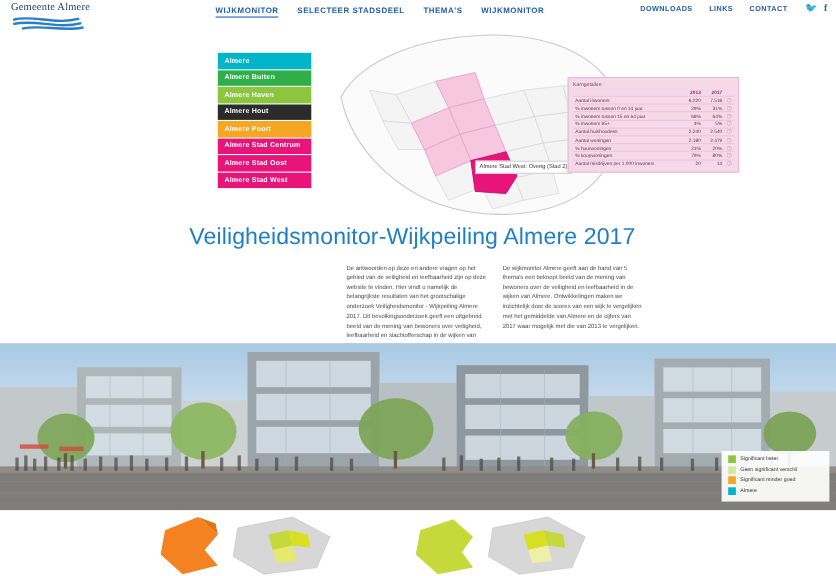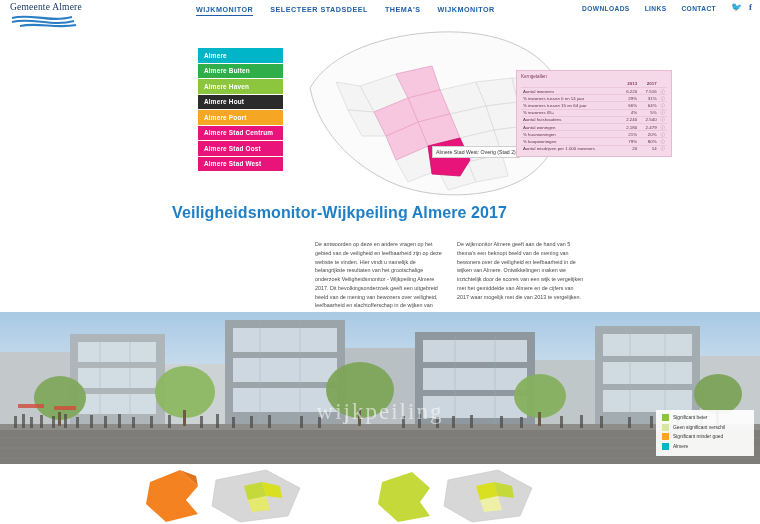--- a/index.html
+++ b/index.html
@@ -106,21 +106,21 @@
     border-top: .5px solid #ecc6dc;
   }
   table.statstable td.lbl { text-align: left; }
   table.statstable td.num { text-align: right; }
   table.statstable td.ic { text-align: right; width: 7px; color: #b97fa2; }
 
   
   .titleblock { position: absolute; top: 198px; left: 0; width: 760px; height: 114px; background:#fff; }
   .bigtitle {
     position: absolute; left: 172px; top: 6px;
-    font-size: 16px; color: #1f7fc4; font-weight: bold; letter-spacing: .1px;
+    font-size: 21px; color: #1f7fc4; font-weight: normal; letter-spacing: .1px;
   }
   .col-intro {
     position: absolute; left: 173px; top: 42px; width: 128px;
     font-size: 7.4px; line-height: 1.55; color: #1f7fc4; font-weight: bold;
   }
   .col-2 {
     position: absolute; left: 315px; top: 42px; width: 128px;
     font-size: 5.4px; line-height: 1.62; color: #4a4a4a;
   }
   .col-3 {
@@ -422,21 +422,20 @@
         <rect x="676" y="103" width="3" height="13"></rect>
           <rect x="700" y="104" width="3" height="12"></rect>
       </g>
 
       <g fill="#d24b3a" opacity=".8">
         <rect x="18" y="92" width="26" height="4"></rect>
         <rect x="54" y="94" width="22" height="4"></rect>
       </g>
     </svg>
 
-    <div class="watermark">wijkpeiling</div>
 
     <div class="photolegend">
       <div class="pl-row">
         <span class="pl-sw" style="background:#8cc63f"></span>
         <span>Significant beter</span>
       </div>
       <div class="pl-row">
         <span class="pl-sw" style="background:#d9e6a0"></span>
         <span>Geen significant verschil</span>
       </div>

